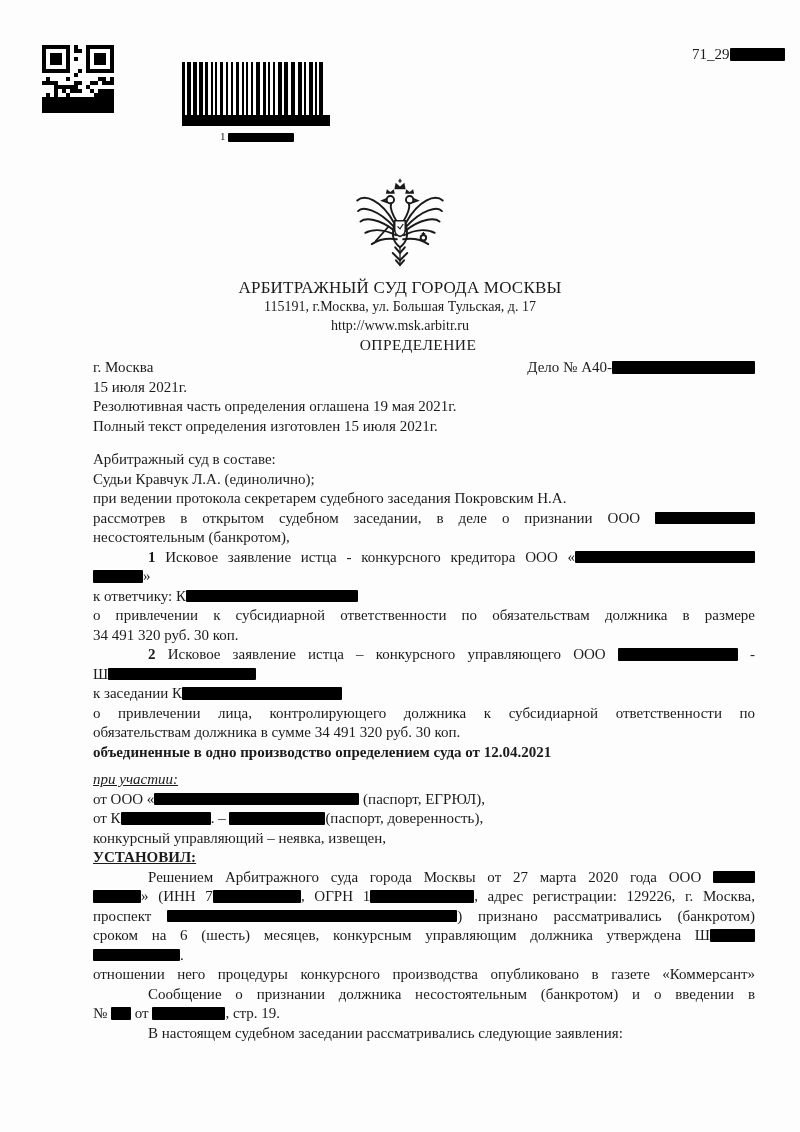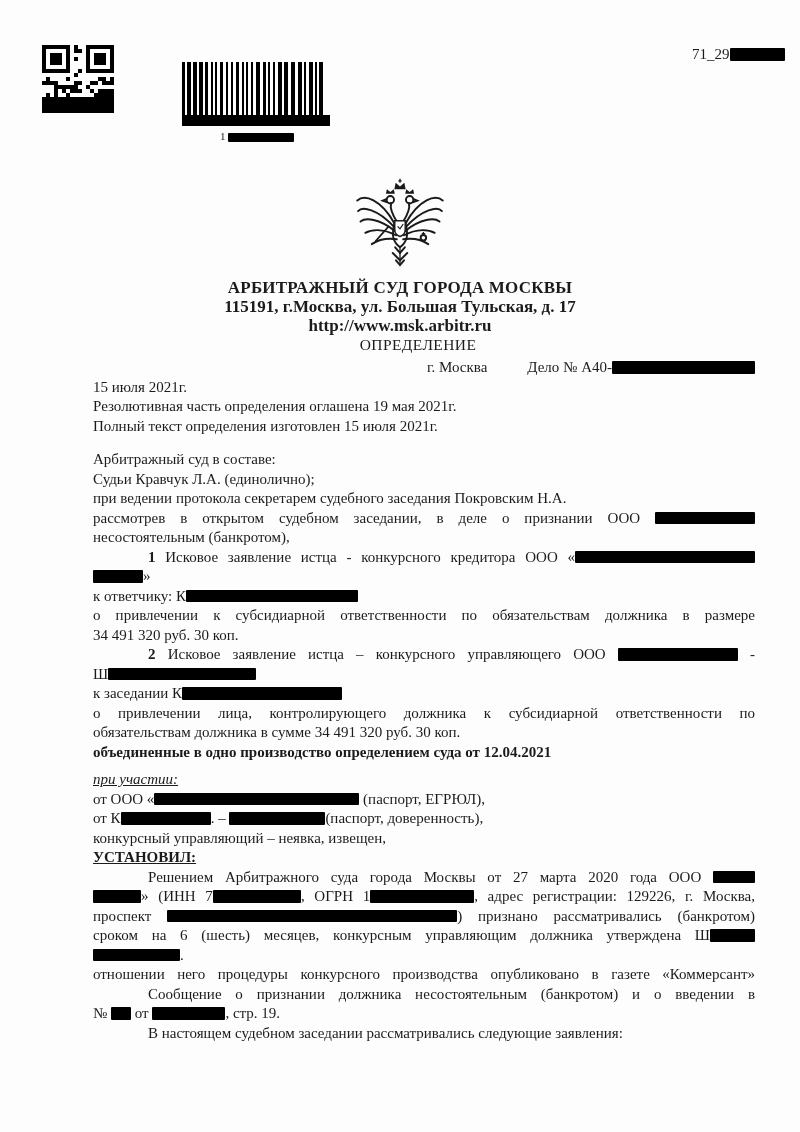--- a/index.html
+++ b/index.html
@@ -13,32 +13,32 @@
   .qr{position:absolute; left:42px; top:45px;}
   .barcode{position:absolute; left:182px; top:62px;}
   .bc-label{display:flex; align-items:center; gap:2px; margin-top:1px; padding-left:38px;
     font-size:11px; line-height:11px;}
   .ref{position:absolute; left:692px; top:46px; font-size:15px; white-space:nowrap;}
   .ref .redact{width:55px;}
   
   .emblem{display:block; margin:178px auto 0; width:100px; height:100px;}
   .header-block{text-align:center;}
   .header-block div{line-height:19px;}
-  .court-name{font-size:17px; font-weight:bold; letter-spacing:.2px;}
-  .court-addr,.court-url{font-size:17px;font-weight:bold;}
+  .court-name{font-size:17px; font-weight:normal; letter-spacing:.2px;}
+  .court-addr,.court-url{font-size:14px;}
   .doc-type{font-size:15.5px; letter-spacing:.4px;margin-left:36px;}
   
   .body-block{margin:4px 45px 0 93px; font-size:15px;}
   .line{line-height:19.5px; min-height:19.5px;}
   .line.just{text-align:justify; text-align-last:justify; text-justify:inter-word;}
   .line.center{text-align:left;text-decoration:underline;}
   .line.indent{text-indent:55px;}
   .line.bold, .bold{font-weight:bold;}
   .line.italic{font-style:italic;text-decoration:underline;}
-  .line.split{display:flex; justify-content:flex-end;gap:40px;}
+  .line.split{display:flex; justify-content:space-between;gap:40px;}
   .redact{display:inline-block; height:12.5px; background:#000; border-radius:1px;
     vertical-align:baseline; margin-bottom:-1.5px;}
 </style>
 </head>
 <body>
 
 <div class="page">
 
   <div class="qr">
     <svg id="qr-svg" width="72" height="68" xmlns="http://www.w3.org/2000/svg">

